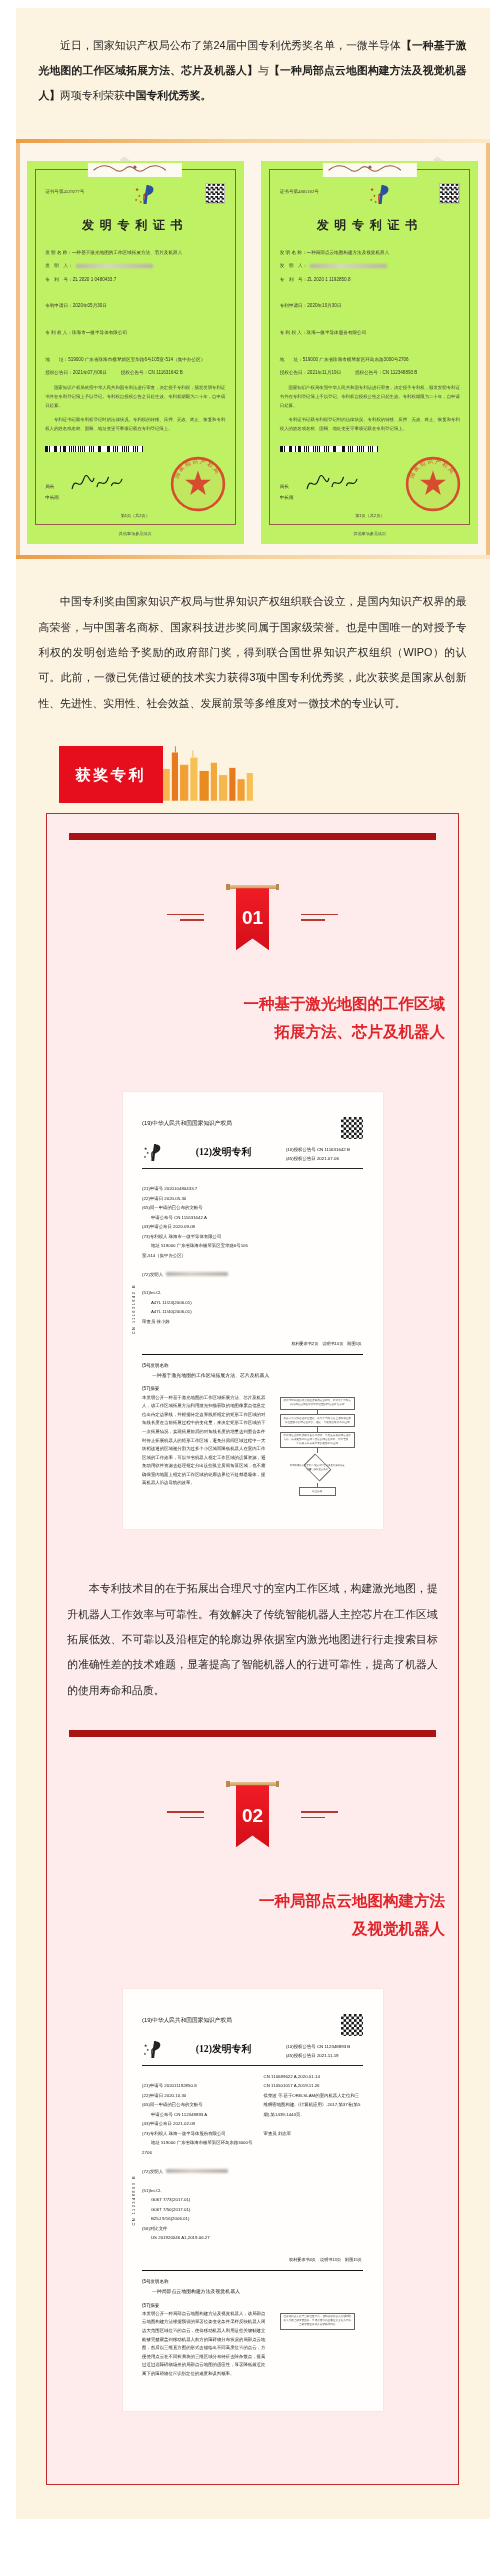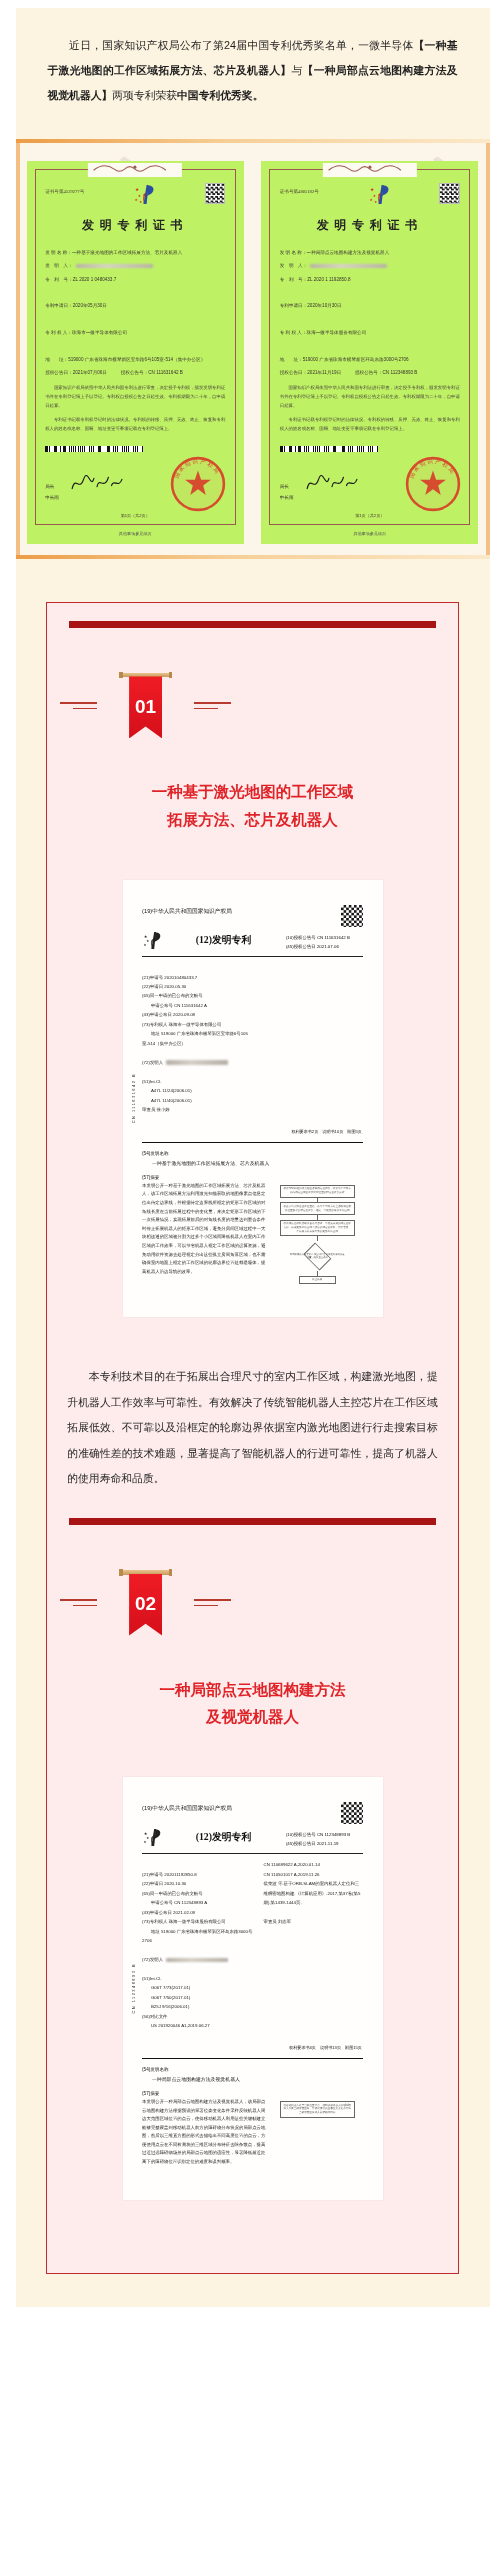--- a/index.html
+++ b/index.html
@@ -1,20 +1,20 @@
 <!DOCTYPE html>
 <html style="font-size:8.2px"><head>
 <meta charset="utf-8">
 <style>
   html,body{margin:0;padding:0;background:#fff;}
   body{width:505px;font-family:"Liberation Sans","DejaVu Sans",sans-serif;color:#333;}
   .content{width:474px;margin:0 auto;padding-top:7.7px;}
   .cream{background:#fcf3e1;}
   
-  .intro{padding:25px 32px 30px;font-size:10.8px;line-height:2.35;color:#1f1f1f;}
+  .intro{padding:25px 23px 30px;font-size:10.8px;line-height:2.35;color:#1f1f1f;}
   .para{margin:0;text-align:justify;}
   .ind{text-indent:2em;}
   b{font-weight:bold;}
   
   .band{height:4.6px;background:linear-gradient(90deg,#ec9c46,#f6cf97 45%,#fbe8c8);}
   .certsec{background:#fbf5ea;border-left:4.1px solid #f4bf85;border-right:4.1px solid #f4bf85;position:relative;padding:17.5px 7.2px 10.3px;overflow:hidden;}
   .wm{position:absolute;color:rgba(175,160,140,.22);font-size:30px;letter-spacing:5.2px;transform:rotate(-35deg);font-weight:bold;pointer-events:none;}
   .certs{display:flex;justify-content:space-between;gap:17.5px;position:relative;}
   .cert{width:50%;background:#bef264;position:relative;padding:8.2px;box-sizing:border-box;}
   .certin{border:1px solid #9b5a50;padding:13.4px 9.3px 6.2px;position:relative;min-height:258px;}
@@ -38,32 +38,32 @@
   .article{padding:30px 23px 3.1px;font-size:10.8px;line-height:2.35;color:#1f1f1f;}
   .article .para{margin-bottom:24px;}
   
   .badgewrap{position:relative;height:61px;margin:10.3px 0 0;}
   .badge{position:absolute;left:20.6px;top:6.2px;background:#e60e1c;color:#fff;font-size:15px;font-weight:bold;letter-spacing:2.6px;padding:10.8px 16.5px;z-index:2;}
   .badgesky{position:absolute;left:100px;bottom:0;z-index:1;}
   
   .redbox{margin:12.4px 7.2px 30px;border:1.5px solid #c02a2e;background:#fdeceb;padding:18.5px 13.4px 26px;}
   .rbar{height:6.7px;background:#a81414;margin:0 9.3px 45px;}
   .rbar2{height:6.7px;background:#a81414;margin:15.5px 9.3px 45px;}
-  .ribbonblk{display:flex;align-items:center;gap:24px;margin-bottom:40px;}
+  .ribbonblk{display:flex;align-items:center;justify-content:center;gap:24px;margin-bottom:40px;}
   .rlines{display:flex;flex-direction:column;gap:4.1px;}
   .rlines.l{align-items:flex-end;}
   .rlines.r{align-items:flex-start;}
   .rl1{width:37px;height:1.5px;background:#b73a2e;}
   .rl2{width:24px;height:1.5px;background:#b73a2e;}
   .ribbon{position:relative;width:49px;}
   .rtop{width:47px;height:4.6px;margin:0 auto;background:linear-gradient(#e9c28c,#c79a5c);position:relative;border-radius:0.5px;}
   .rtop::before,.rtop::after{content:"";position:absolute;top:-1px;width:3.1px;height:6.7px;background:#b98a4e;}
   .rtop::before{left:-2.6px;} .rtop::after{right:-2.6px;}
   .rbody{width:33px;height:62px;margin:-1px auto 0;background:linear-gradient(180deg,#f01c24,#d40f1a);clip-path:polygon(0 0,100% 0,100% 100%,50% 81%,0 100%);color:#fff;font-size:19px;font-weight:bold;text-align:center;padding-top:8.2px;box-sizing:border-box;}
-  .ptitle{color:#e02329;font-weight:bold;font-size:15.5px;line-height:1.8;text-align:center;margin:0 0 46px;}
+  .ptitle{color:#e02329;font-weight:bold;font-size:15.5px;line-height:1.8;text-align:right;margin:0 0 46px;}
   
   .doc{width:260px;margin:0 auto 47px;background:#fffefd;padding:25px 19.6px 33px;box-sizing:border-box;position:relative;box-shadow:0 0 0 0.5px #f3e2e0;}
   .d19{display:flex;justify-content:space-between;align-items:flex-start;font-size:5.7px;color:#111;}
   .qr-m{width:21.6px;height:21.6px;background:repeating-conic-gradient(#1a1a1a 0% 25%,#fff 0% 50%) 0 0/5.2px 5.2px;}
   .d12row{display:flex;align-items:flex-end;margin-top:1px;justify-content:center;}
   .d12{font-family:"Liberation Serif","DejaVu Serif",serif;font-size:9.8px;font-weight:bold;color:#111;margin:0 auto 1px 33px;}
   .dgrant{font-size:4.4px;line-height:2;color:#111;white-space:pre-line;text-align:left;min-width:77px;}
   .dhr{border:none;border-top:1px solid #222;margin:4.1px 0 6.2px;}
   .dhr2{border:none;border-top:1.5px solid #111;margin:5.2px 0 6.2px;}
   .dcols{display:flex;gap:7.2px;}
@@ -216,21 +216,41 @@
           <div class="pageno">第1页（共2页）</div>
         </div>
         <figcaption class="certnote">其他事项参见续页</figcaption>
       </figure>
 
     </div>
   </section>
   <div class="band"></div>
 
   <section class="cream article">
-
+    <p class="para ind">中国专利奖由国家知识产权局与世界知识产权组织联合设立，是国内知识产权界的最高荣誉，与中国著名商标、国家科技进步奖同属于国家级荣誉。也是中国唯一的对授予专利权的发明创造给予奖励的政府部门奖，得到联合国世界知识产权组织（WIPO）的认可。此前，一微已凭借过硬的技术实力获得3项中国专利优秀奖，此次获奖是国家从创新性、先进性、实用性、社会效益、发展前景等多维度对一微技术的专业认可。</p>
+
+    <div class="badgewrap">
+      <div class="badge">获奖专利</div>
+      <svg class="badgesky" width="118" height="58" viewBox="0 0 230 112">
+        <rect x="4" y="60" width="16" height="52" fill="#f2a93b"></rect>
+          <rect x="24" y="34" width="14" height="78" fill="#e88c1f"></rect>
+          <rect x="42" y="50" width="18" height="62" fill="#f6b84e"></rect>
+          <rect x="64" y="18" width="12" height="94" fill="#e8791c"></rect>
+          <rect x="80" y="42" width="16" height="70" fill="#f2a035"></rect>
+          <rect x="100" y="28" width="14" height="84" fill="#f6c055"></rect>
+          <rect x="118" y="54" width="18" height="58" fill="#e88c1f"></rect>
+          <rect x="140" y="38" width="12" height="74" fill="#f2a93b"></rect>
+          <rect x="156" y="62" width="16" height="50" fill="#f6b84e"></rect>
+          <rect x="176" y="48" width="12" height="64" fill="#e8791c"></rect>
+          <rect x="192" y="70" width="14" height="42" fill="#f2a035"></rect>
+          <rect x="210" y="58" width="12" height="54" fill="#f6c055"></rect>
+          <polygon points="70,18 70,6 72,6 72,18" fill="#e8791c"></polygon>
+          <polygon points="104,28 104,14 106,14 106,28" fill="#f6c055"></polygon>
+      </svg>
+    </div>
 
     <div class="redbox">
       <div class="rbar"></div>
 
       <div class="ribbonblk">
         <div class="rlines l">
             <div class="rl1"></div>
             <div class="rl2"></div>
           </div>
         <div class="ribbon">

